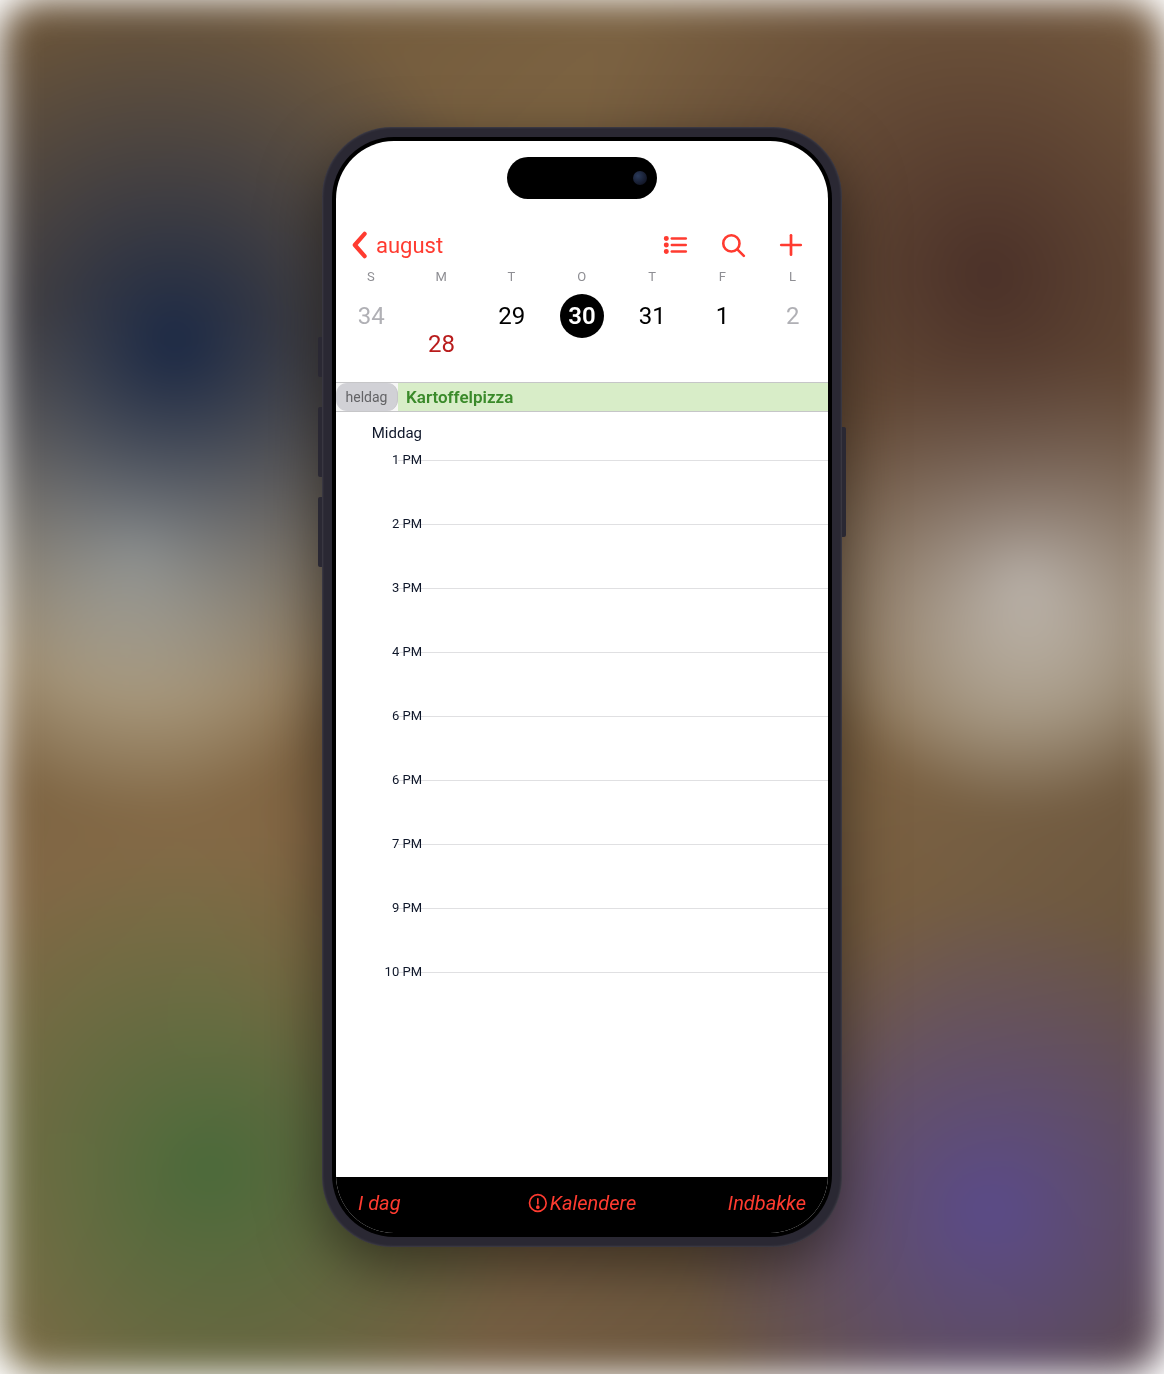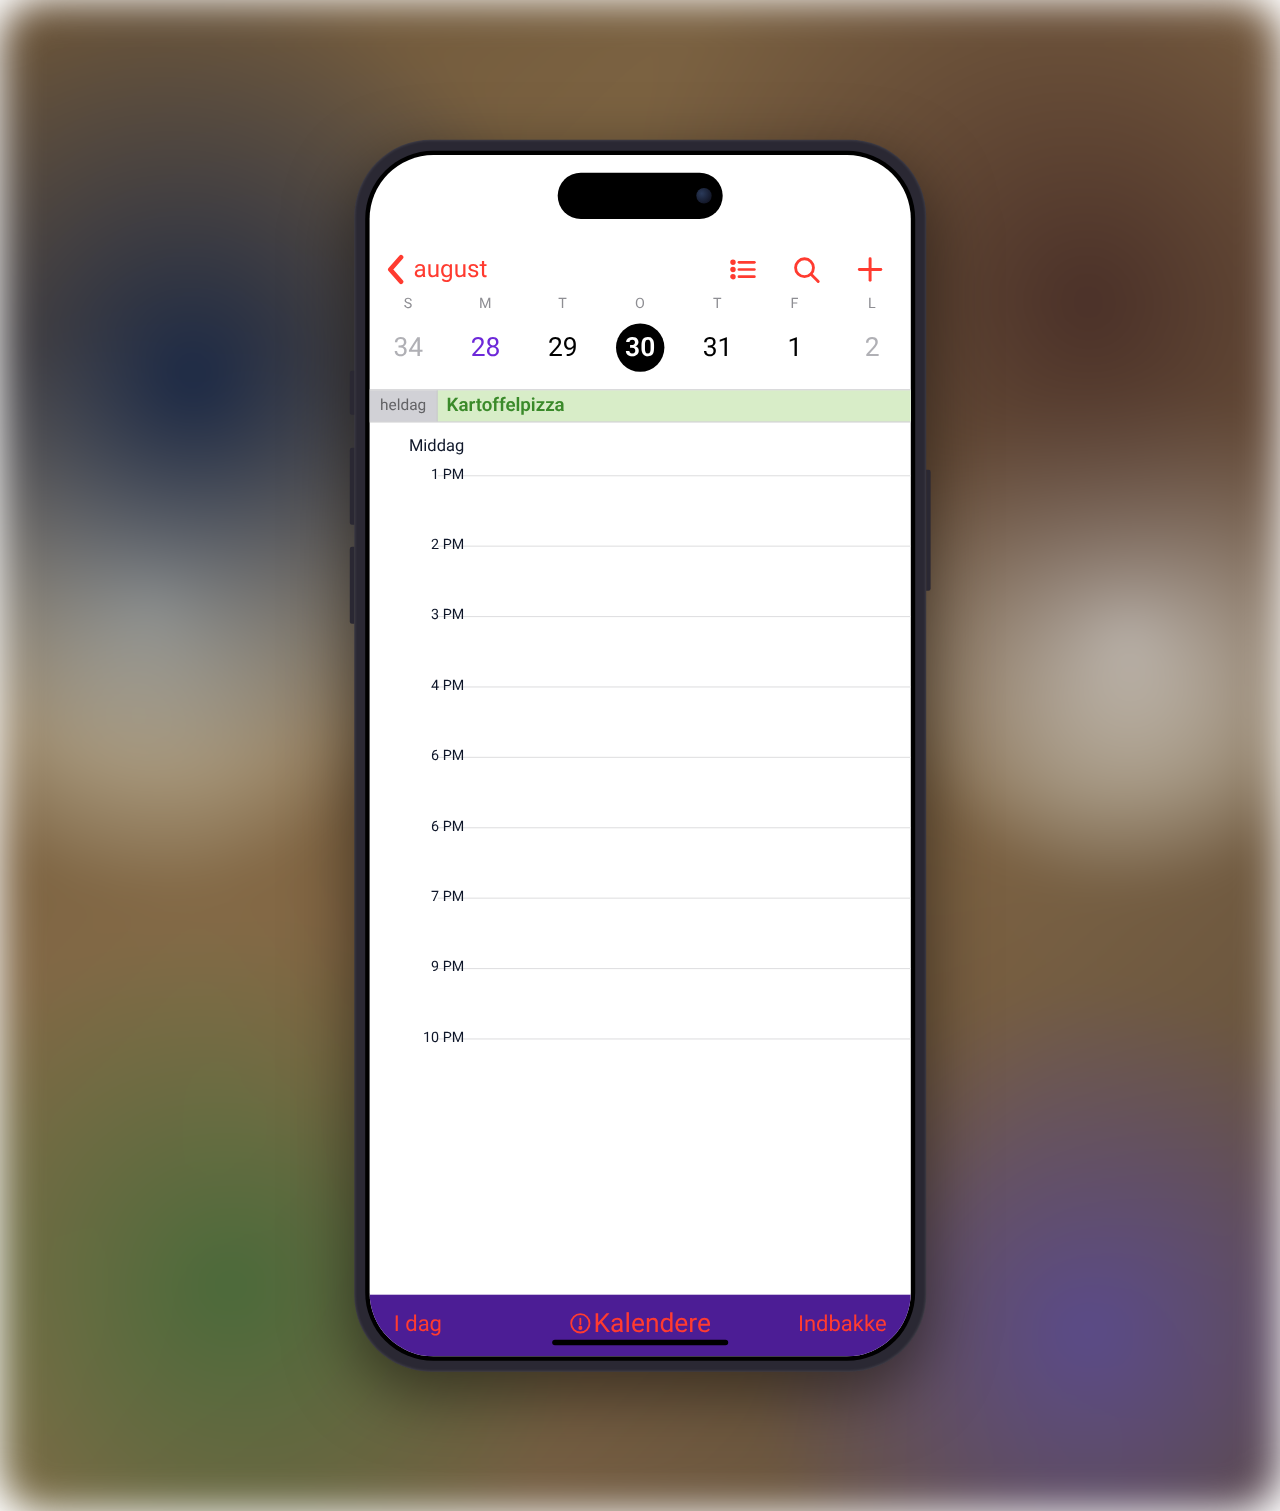--- a/index.html
+++ b/index.html
@@ -191,21 +191,21 @@
       font-size: 24px;
       color: #000;
       width: 44px;
       height: 44px;
       display: flex;
       align-items: center;
       justify-content: center;
       border-radius: 50%;
     }
     .day-number.muted { color: #b0b0b5; }
-    .day-number.red { color: #6d28d9; }
+    .day-number.red { color: #b91c1c; margin-top: 28px; }
     .day-number.selected {
       background: #000;
       color: #fff;
       font-weight: 600;
     }
 
     .allday-row {
       display: flex;
       align-items: stretch;
       border-top: 1px solid #c6c6c8;
@@ -215,20 +215,21 @@
     }
     .allday-label {
       width: 62px;
       background: #d1d1d6;
       color: #636366;
       font-size: 14px;
       display: flex;
       align-items: center;
       justify-content: center;
       border-right: 1px solid #c6c6c8;
+      border-radius: 11px;
     }
     .allday-event {
       flex: 1;
       background: #d8edc8;
       color: #3a8a2a;
       font-size: 17px;
       font-weight: 600;
       display: flex;
       align-items: center;
       padding-left: 8px;
@@ -265,38 +266,39 @@
       height: 1px;
       background: #e0e0e2;
     }
     .hour-row:first-child .hour-line { display: none; }
 
     .toolbar {
       display: flex;
       align-items: center;
       justify-content: space-between;
       padding: 14px 22px 18px 22px;
-      background: #4c1d95;
+      background: #000000;
+      font-style: italic;
     }
     .toolbar-item {
       color: #ff3b30;
       font-size: 20px;
       display: flex;
       align-items: center;
       gap: 5px;
     }
     .toolbar-center {
       position: absolute;
       left: 50%;
       transform: translateX(-50%);
       display: flex;
       align-items: center;
       gap: 2px;
       color: #ff3b30;
-      font-size: 24px;
+      font-size: 20px;
     }
     .alert-icon {
       width: 20px;
       height: 20px;
     }
 
     .home-indicator {
       position: absolute;
       bottom: 10px;
       left: 50%;

